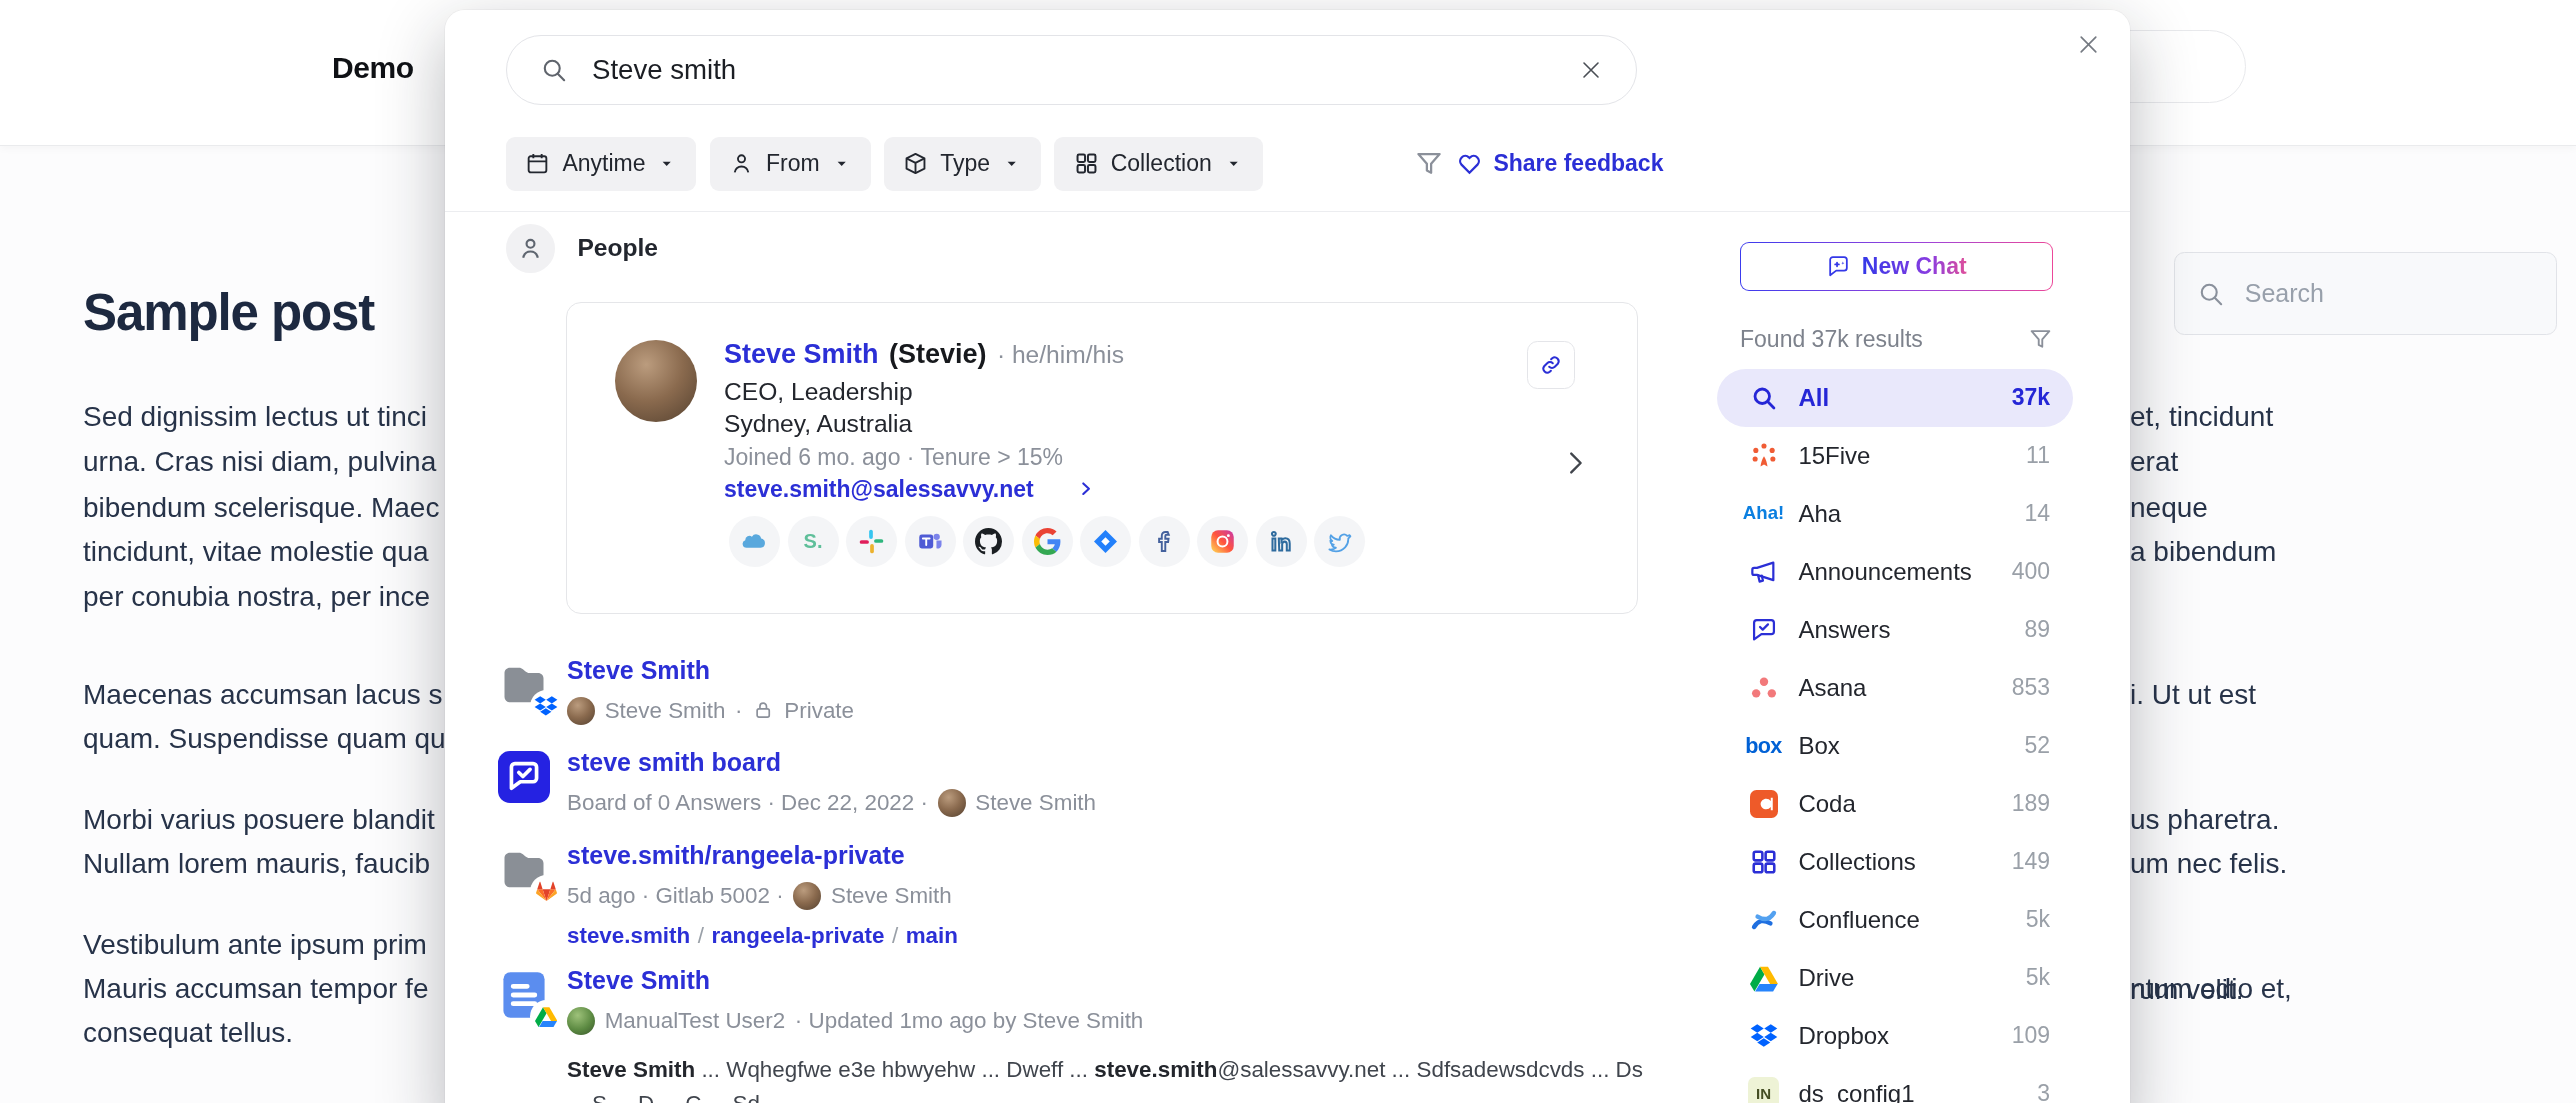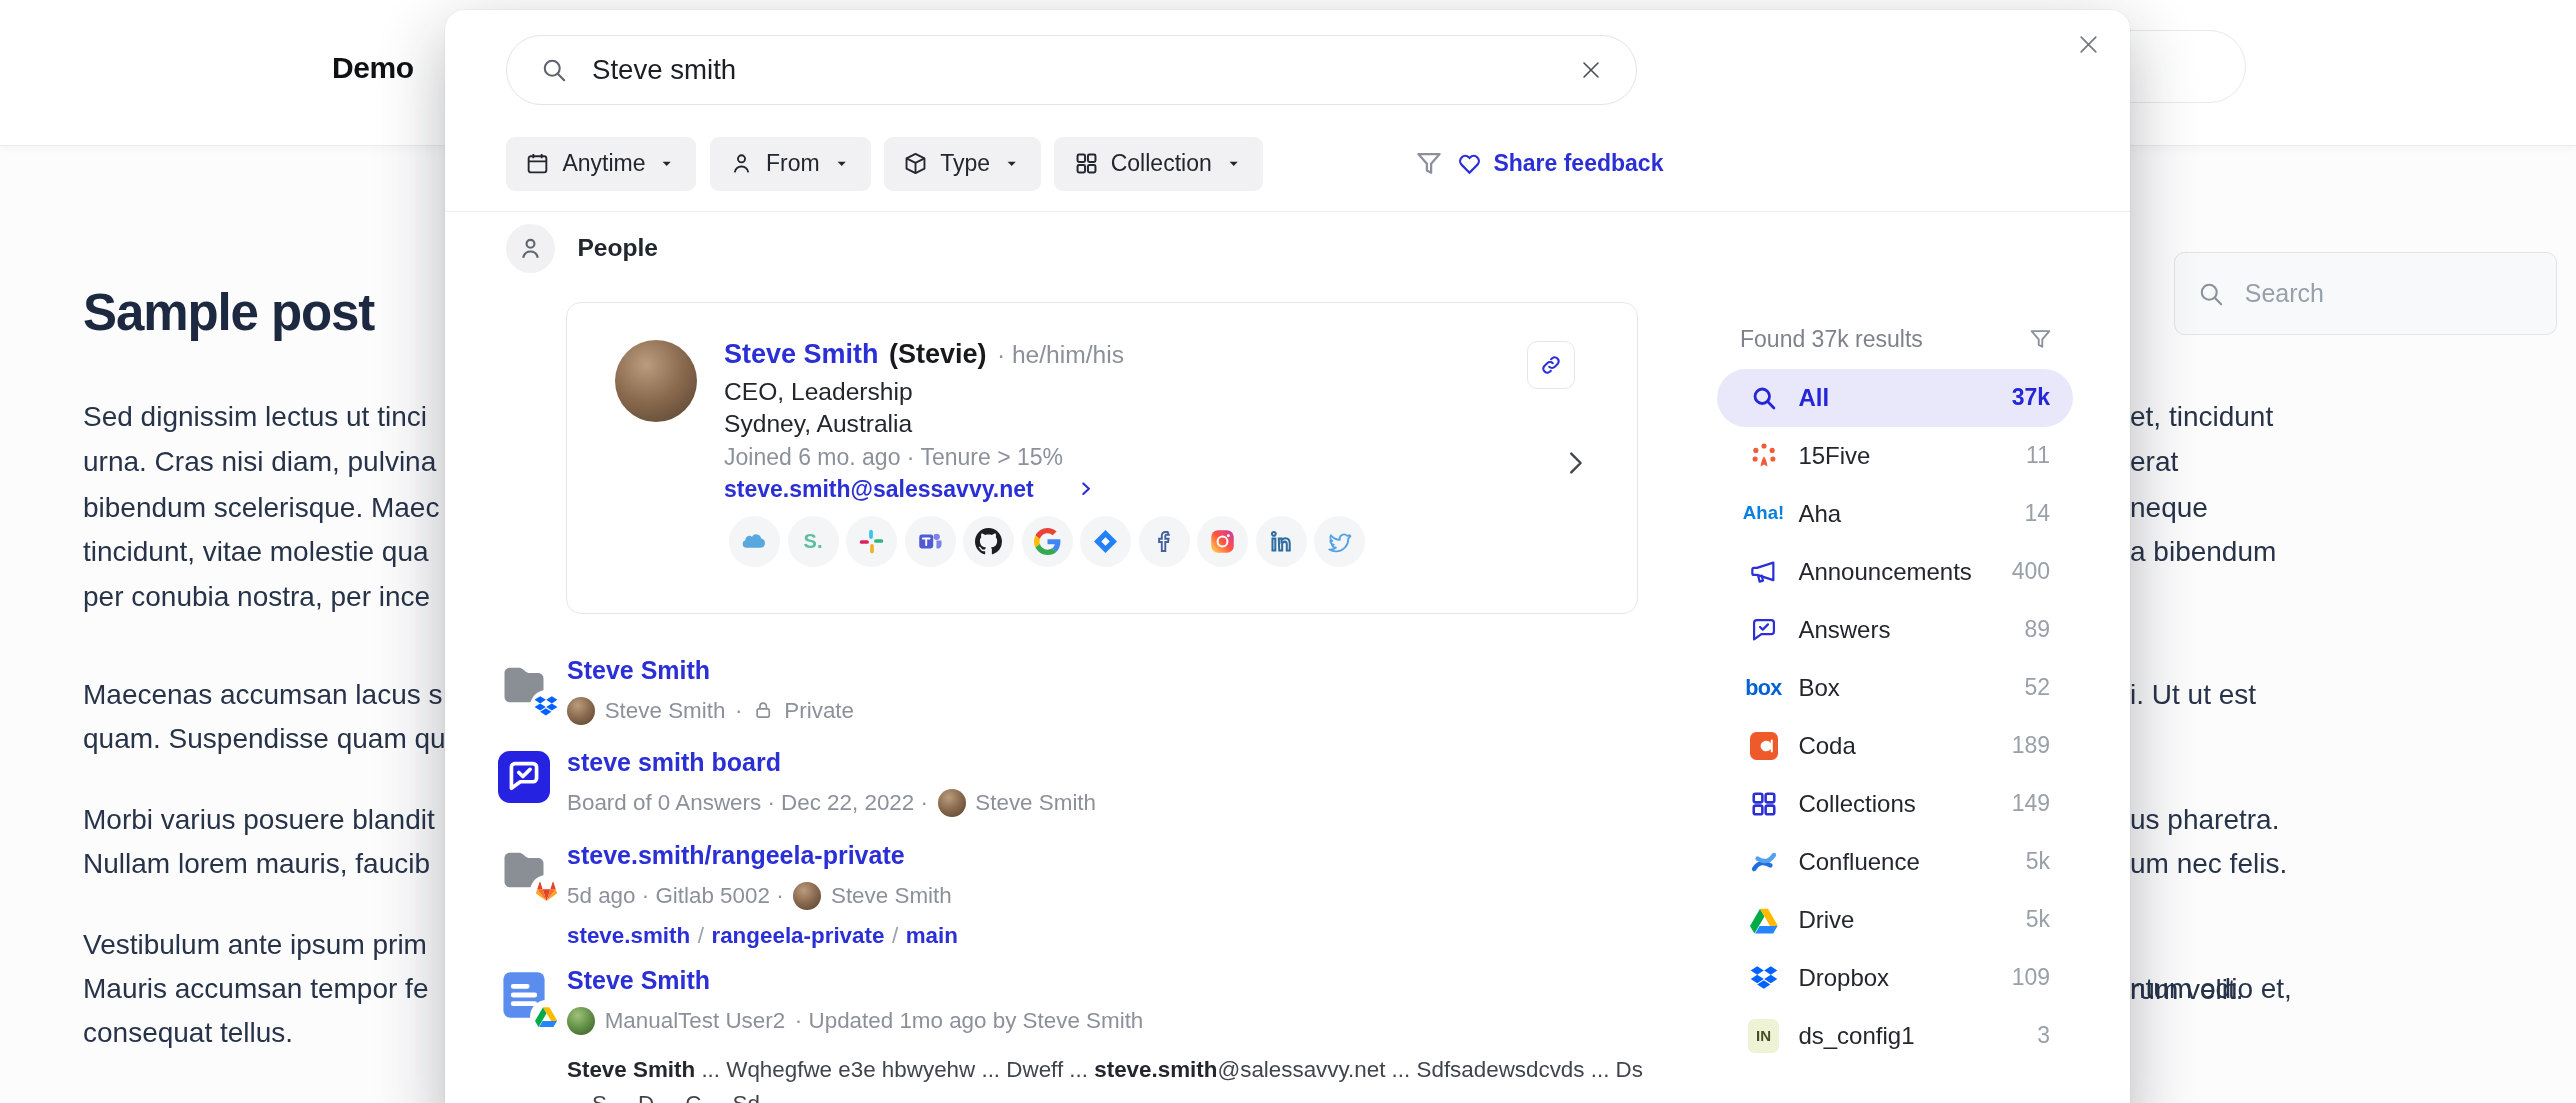--- a/index.html
+++ b/index.html
@@ -509,20 +509,30 @@
           <span class="mini-av av-green"></span>
           <span>ManualTest User2</span>
           <span>· Updated 1mo ago by Steve Smith</span>
         </div>
         <div class="rsnip">
           <b>Steve Smith</b><span> ... Wqhegfwe e3e hbwyehw ... Dweff ... </span><b>steve.smith</b><span>@salessavvy.net ... Sdfsadewsdcvds ... Ds ... S ... D ... C ... Sd</span>
         </div>
       </div>
     </div>
 
+    <button class="new-chat">
+      <span class="ic">
+          <svg viewBox="0 0 24 24" fill="none" stroke="#3438e8" stroke-width="1.7" stroke-linejoin="round">
+            <path d="M4 5.6A2.6 2.6 0 0 1 6.6 3h10.8A2.6 2.6 0 0 1 20 5.6v7.8a2.6 2.6 0 0 1-2.6 2.6H9.8L4 20.4z"></path>
+            <path d="M10.6 8.2v3.6m-1.8-1.8h3.6" stroke-linecap="round"></path>
+            <path d="m15.8 9.2.4 1.1.4-1.1 1.1-.4-1.1-.4-.4-1.1-.4 1.1-1.1.4z" fill="#3438e8" stroke="none"></path>
+          </svg>
+        </span>
+      <span class="new-chat-label">New Chat</span>
+    </button>
     <div class="found-row">
       <span class="found-label">Found 37k results</span>
       <span class="found-funnel ic">
           <svg viewBox="0 0 24 24" fill="none" stroke="#8b909a" stroke-width="1.8" stroke-linejoin="round">
             <path d="M3.5 4h17l-6.8 7.8V19l-3.4-1.8v-5.4z"></path>
           </svg>
         </span>
     </div>
     <div class="source-list" id="source-list">
         <div class="src-row selected">
@@ -571,20 +581,31 @@
             <svg viewBox="0 0 24 24" fill="none" stroke="#2b2fd6" stroke-width="1.9" stroke-linejoin="round">
               <path d="M3.5 5.8A2.3 2.3 0 0 1 5.8 3.5h12.4a2.3 2.3 0 0 1 2.3 2.3v7.4a2.3 2.3 0 0 1-2.3 2.3h-8.4l-6.3 4.6z"></path>
               <path d="m8.6 9.4 2.3 2.3 4.5-4.5" stroke-linecap="round"></path>
             </svg>
           </span>
     <span class="src-label">Answers</span>
     <span class="src-count">89</span>
   </div>
         <div class="src-row">
     <span class="src-icon">
+            <svg viewBox="0 0 24 24" fill="#f2797b">
+              <circle cx="12" cy="6.7" r="3.6"></circle>
+              <circle cx="5.3" cy="16.6" r="3.6"></circle>
+              <circle cx="18.7" cy="16.6" r="3.6"></circle>
+            </svg>
+          </span>
+    <span class="src-label">Asana</span>
+    <span class="src-count">853</span>
+  </div>
+        <div class="src-row">
+    <span class="src-icon">
             <span class="txt-ico" style="color:#0161d5;font-size:21.6px;font-weight:800;letter-spacing:-0.7px">box</span>
           </span>
     <span class="src-label">Box</span>
     <span class="src-count">52</span>
   </div>
         <div class="src-row">
     <span class="src-icon">
             <svg viewBox="0 0 24 24">
               <rect width="24" height="24" rx="5.5" fill="#ee5a29"></rect>
               <path d="M17.8 9.4a4.9 4.9 0 0 0-3.9-2c-2.6 0-4.8 2.1-4.8 4.6s2.2 4.6 4.8 4.6a4.9 4.9 0 0 0 3.9-2v2.8h1.7V6.6h-1.7z" fill="#fff"></path>

